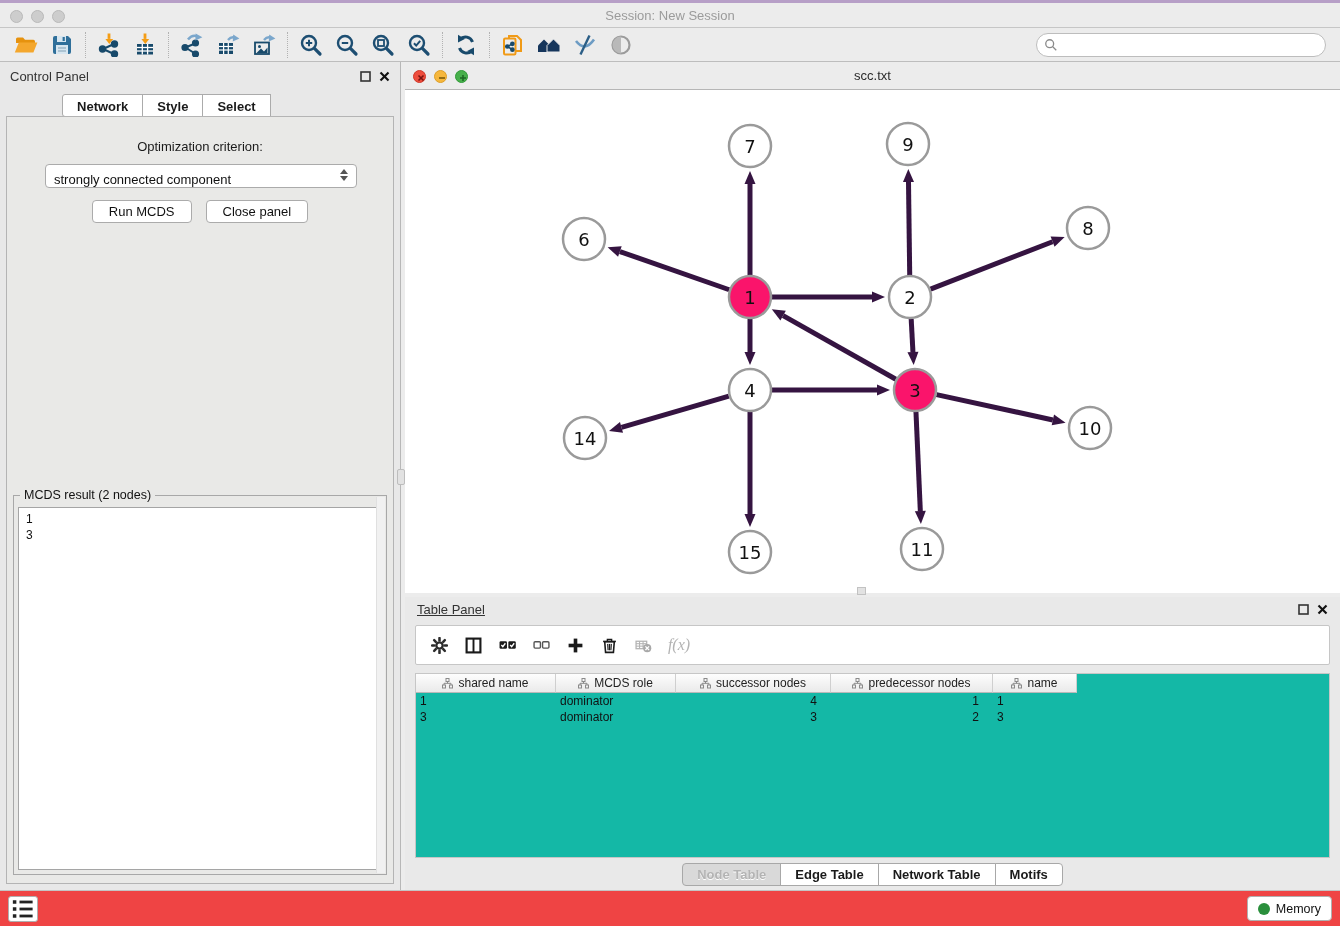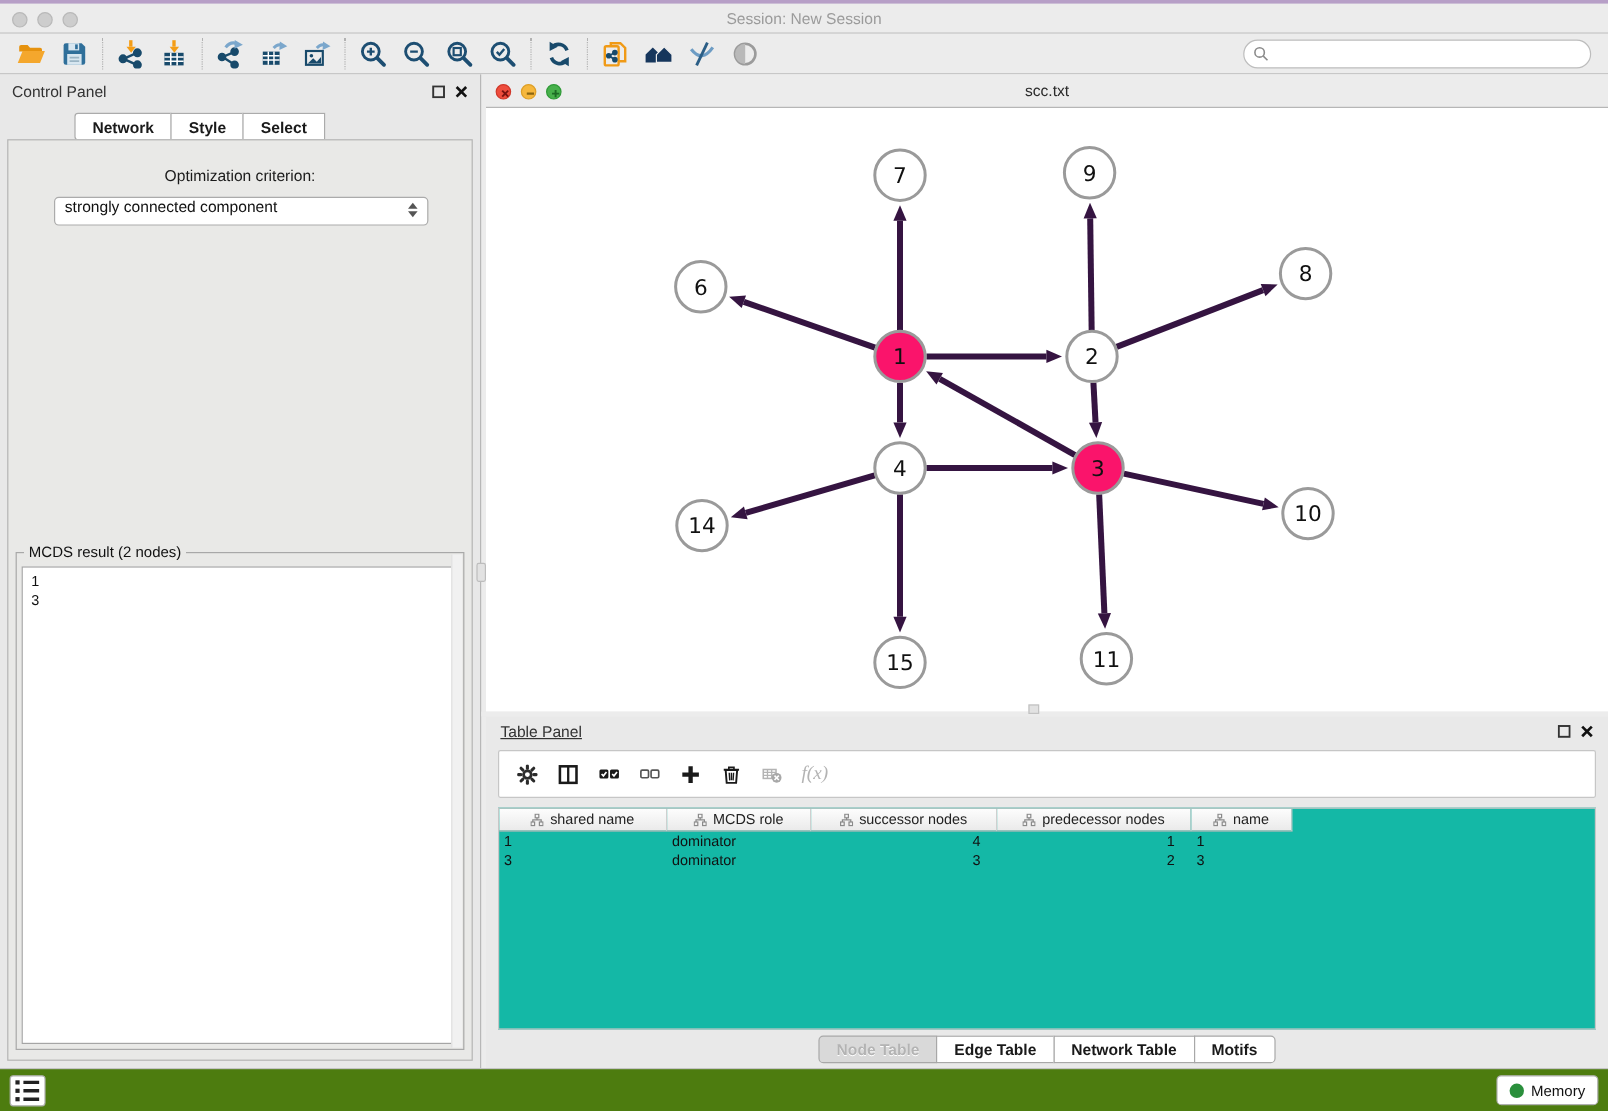--- a/index.html
+++ b/index.html
@@ -29,21 +29,21 @@
   .panel-head .ptitle { font-size:13px; color:#333; }
   .panel-head .pbtns { margin-left:auto; display:flex; gap:8px; align-items:center; }
   .float-btn svg,.close-btn svg { width:11px; height:11px; display:block; }
   .cp-tabs { display:flex; justify-content:center; margin-top:4px; height:23px; }
   .cp-tab { font-size:13px; font-weight:700; color:#1a1a1a; background:#fff; border:1px solid #ababab; padding:2px 14px 0; margin-left:-1px; display:flex; align-items:center; }
   .cp-tab:first-child { border-radius:3px 0 0 3px; margin-left:0; }
   .cp-tab:last-child { border-radius:0 3px 3px 0; }
   .cp-tab.active { background:#e7e7e5; color:#b91c1c;margin-top:39px; }
   .cp-content { flex:1; margin:0 6px 6px; border:1px solid #b4b4b4; background:#e9e9e7; margin-top:-1px; padding-top:22px; display:flex; flex-direction:column; }
   .opt-label { text-align:center; font-size:13px; color:#1a1a1a; }
-  .select-box { margin:10px 36px 0 38px; height:24px; background:#fff; border:1px solid #ababab; border-radius:4px; display:flex; align-items:flex-start; padding:0 8px; font-size:13px; color:#111; position:relative; }
+  .select-box { margin:10px 36px 0 38px; height:24px; background:#fff; border:1px solid #ababab; border-radius:4px; display:flex; align-items:flex-end; padding:0 8px; font-size:13px; color:#111; position:relative; }
   .select-box .stepper { position:absolute; right:8px; top:4px; display:flex; flex-direction:column; gap:2px; }
   .select-box .stepper i { display:block; width:0; height:0; border-left:4px solid transparent; border-right:4px solid transparent; }
   .select-box .stepper i.up { border-bottom:5px solid #555; }
   .select-box .stepper i.down { border-top:5px solid #555; }
   .btn-row { display:flex; justify-content:center; gap:14px; margin-top:12px; }
   .pbtn { background:#fff; border:1px solid #ababab; border-radius:4px; height:23px; padding:0 16px; font-size:13px; color:#111; display:flex; align-items:center; }
   .result-fieldset { margin:272px 6px 8px; flex:1; border:1px solid #a8a8a8; position:relative; }
   .result-fieldset .legend { position:absolute; top:-8px; left:6px; background:#e9e9e7; padding:0 4px; font-size:12.5px; color:#111; }
   .result-area { position:absolute; top:11px; left:4px; right:4px; bottom:4px; background:#fff; border:1px solid #a5a5a5; font-size:12px; color:#111; padding:3px 0 0 7px; line-height:16px; }
   .result-track { position:absolute; top:1px; right:1px; bottom:1px; width:9px; background:#f1f1f1; border-left:1px solid #e0e0e0; }
@@ -81,21 +81,21 @@
   .tr { display:flex; height:16px; }
   .td { font-size:12px; color:#111; padding:0 4px; line-height:16px; }
   .td[style*="right"] { padding-right:14px; }
   .tp-tabs { display:flex; justify-content:center; margin:5px 0 4px; }
   .seg { font-size:13px; font-weight:700; color:#1a1a1a; background:#fff; border:1px solid #a8a8a8; padding:3px 14px; margin-left:-1px; }
   .seg:first-child { border-radius:4px 0 0 4px; margin-left:0; }
   .seg:last-child { border-radius:0 4px 4px 0; }
   .seg.active { background:#d9d9d9; color:#b3b3b3; text-shadow:0 1px 0 #fff; }
 
   
-  .statusbar { height:36px; background:#4d7c0f; border-top:1px solid #c4c4c4; display:flex; align-items:center; padding:0 8px; }
+  .statusbar { height:36px; background:#ef4444; border-top:1px solid #c4c4c4; display:flex; align-items:center; padding:0 8px; }
   .sq-btn { width:30px; height:26px; background:#fff; border:1px solid #b0b0b0; border-radius:3px; display:flex; align-items:center; justify-content:center; }
   .mem-btn { margin-left:auto; height:25px; background:#fff; border:1px solid #b0b0b0; border-radius:4px; display:flex; align-items:center; gap:6px; padding:0 10px; font-size:12.5px; color:#111; }
   .mem-dot { width:12px; height:12px; border-radius:50%; background:#2a8f3c; }
 </style>
 </head>
 <body>
 
 <div class="titlebar">
   <div class="traffic">
     <span class="tl"></span>
@@ -295,20 +295,24 @@
         <div class="cp-tab active">MCDS</div>
       </div>
     <div class="cp-content">
       <div class="opt-label">Optimization criterion:</div>
       <div class="select-box">
         <span>strongly connected component</span>
         <span class="stepper">
             <i class="up"></i>
             <i class="down"></i>
           </span>
+      </div>
+      <div class="btn-row">
+        <div class="pbtn">Run MCDS</div>
+        <div class="pbtn">Close panel</div>
       </div>
       <div class="result-fieldset">
         <span class="legend">MCDS result (2 nodes)</span>
         <div class="result-area">
             <div>1</div>
             <div>3</div>
           </div>
         <div class="result-track"></div>
       </div>
     </div>

